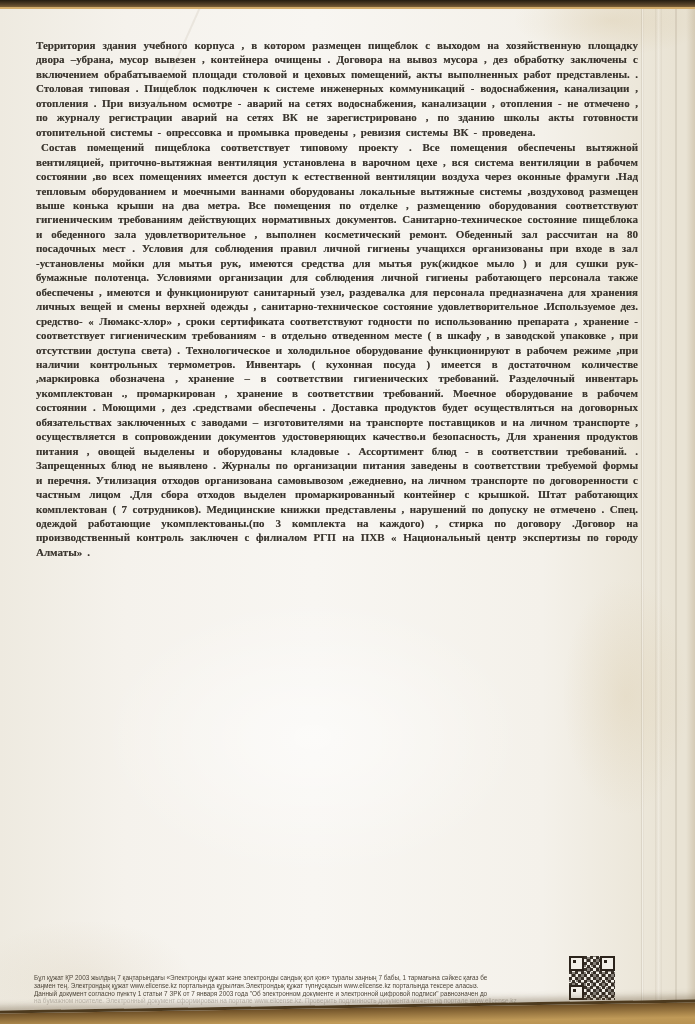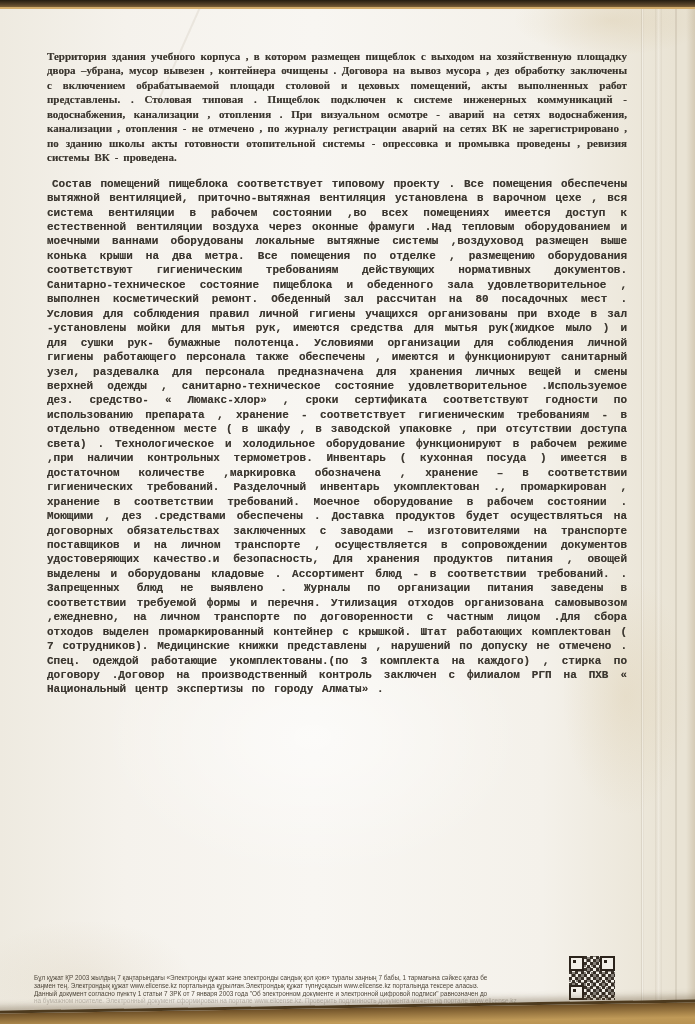--- a/index.html
+++ b/index.html
@@ -41,22 +41,22 @@
   .crease.c3{left:675px;width:2px;background:rgba(110,92,62,0.12);}
   .edge-shade{position:absolute;top:0;bottom:0;right:0;width:9px;background:linear-gradient(90deg, rgba(150,125,85,0), rgba(140,115,75,0.22));}
   .crease-d{position:absolute;left:180px;top:-10px;width:2px;height:120px;transform:rotate(24deg);background:rgba(130,110,80,0.10);}
   
   .content{
     position:absolute;left:35px;top:37px;width:604px;
     font-weight:700;font-size:11px;line-height:14.45px;
     color:#3b3731;text-align:justify;word-spacing:2.2px;
     text-shadow:0 0 0.5px rgba(70,58,44,0.55);
   }
-  .content p{margin:12px;}
-  .content p + p{text-indent:5px;font-family:Liberation Mono, monospace;}
+  .content p{margin:1px;}
+  .content p + p{text-indent:5px;}
   
   .footer{
     position:absolute;left:34px;top:974px;width:536px;
     font-family:"Liberation Sans", sans-serif;
     font-size:6.4px;line-height:7.8px;color:#4e463a;
   }
   .footer div{white-space:nowrap;overflow:hidden;}
   .footer .faded{opacity:0.32;filter:blur(0.2px);}
   
   .qr{

